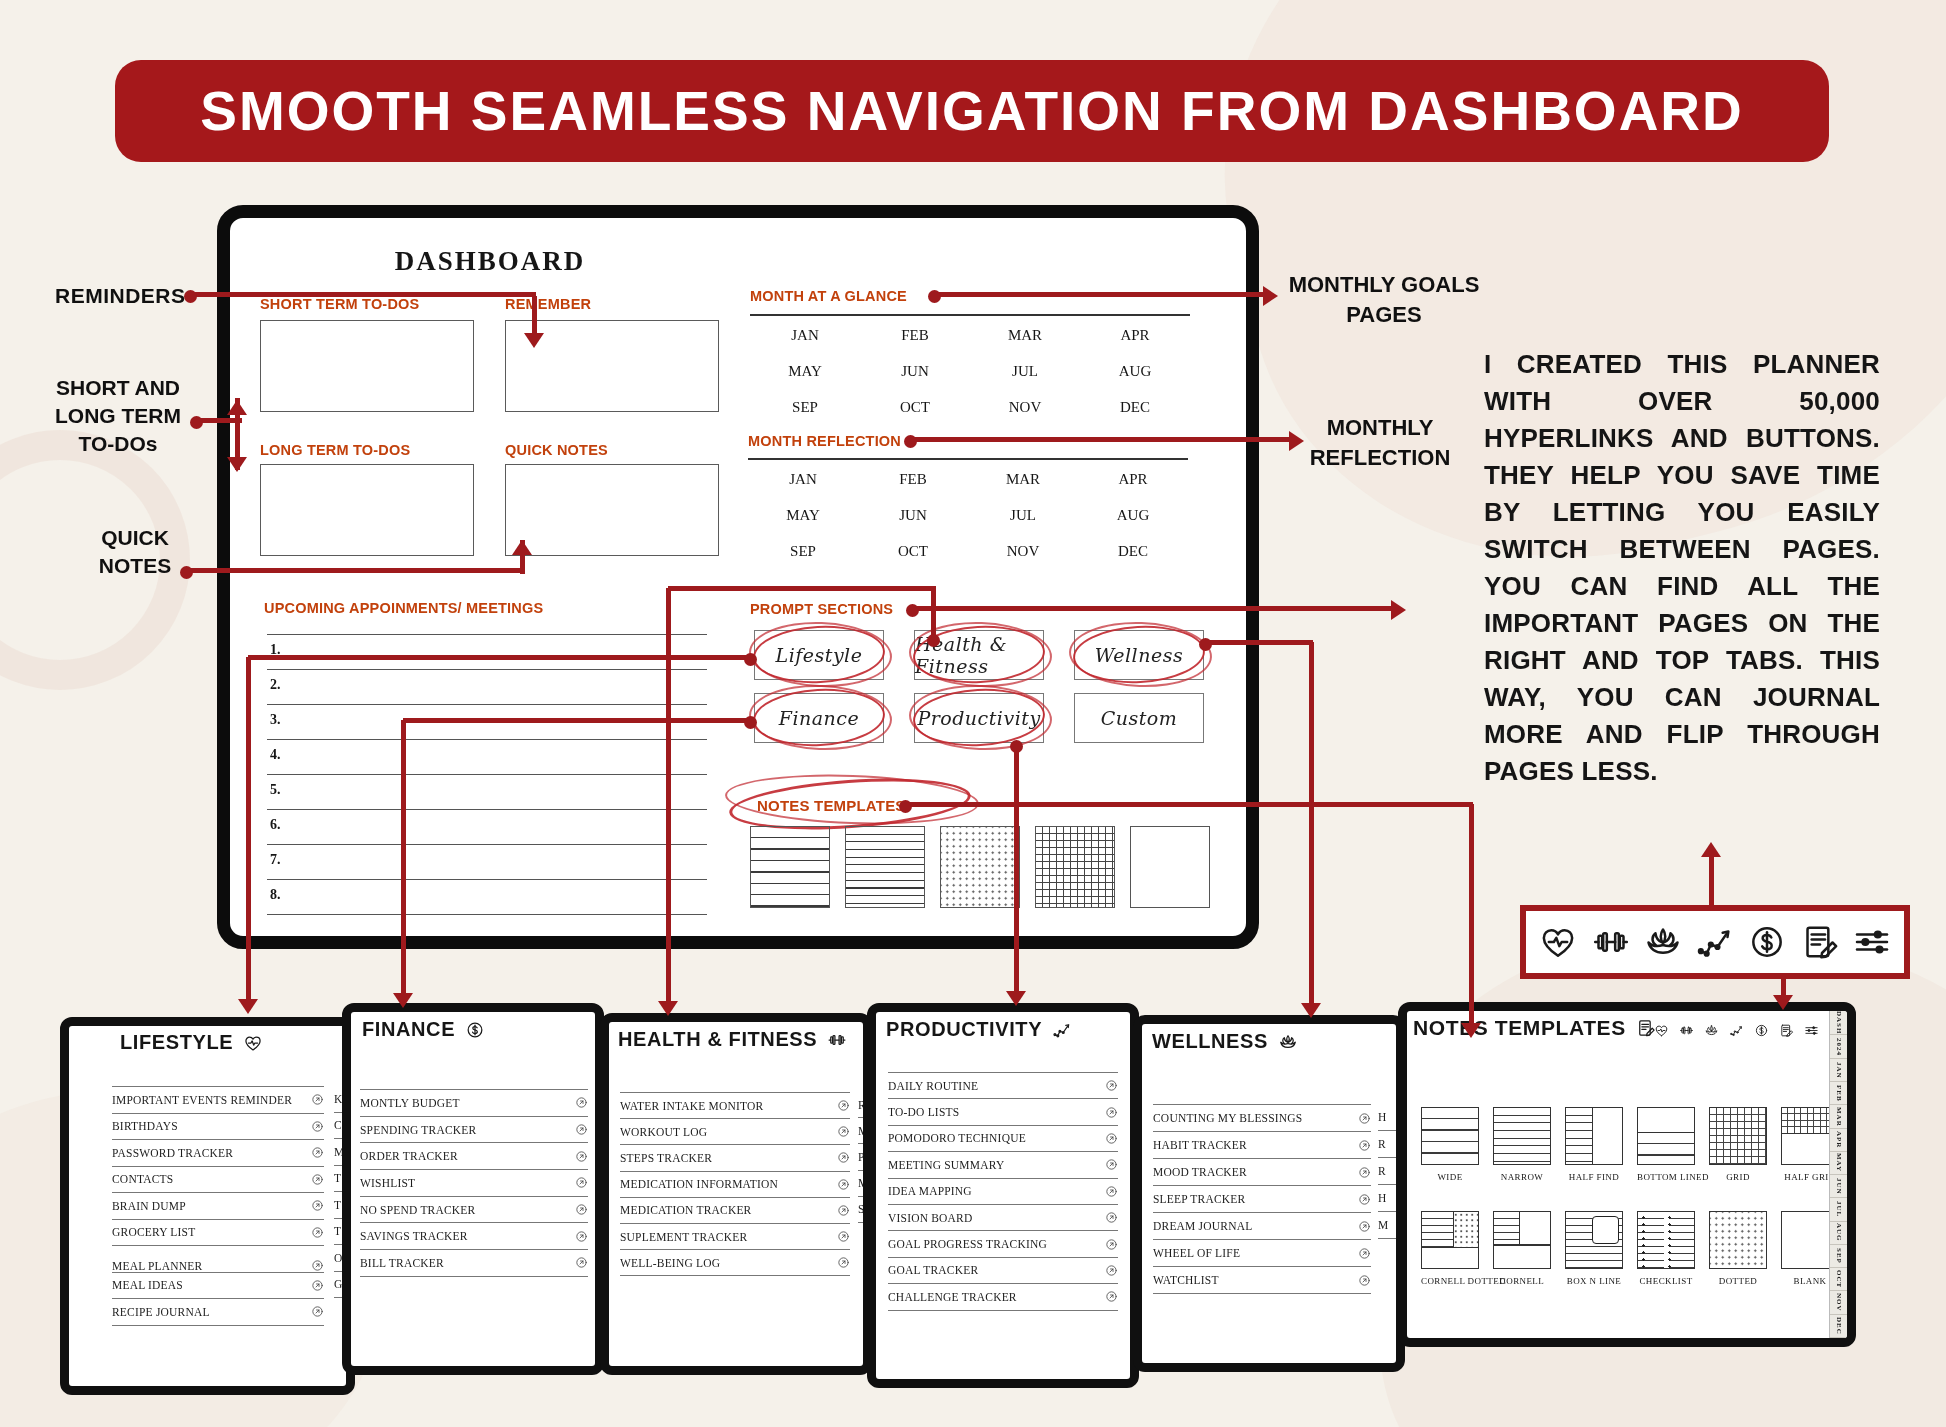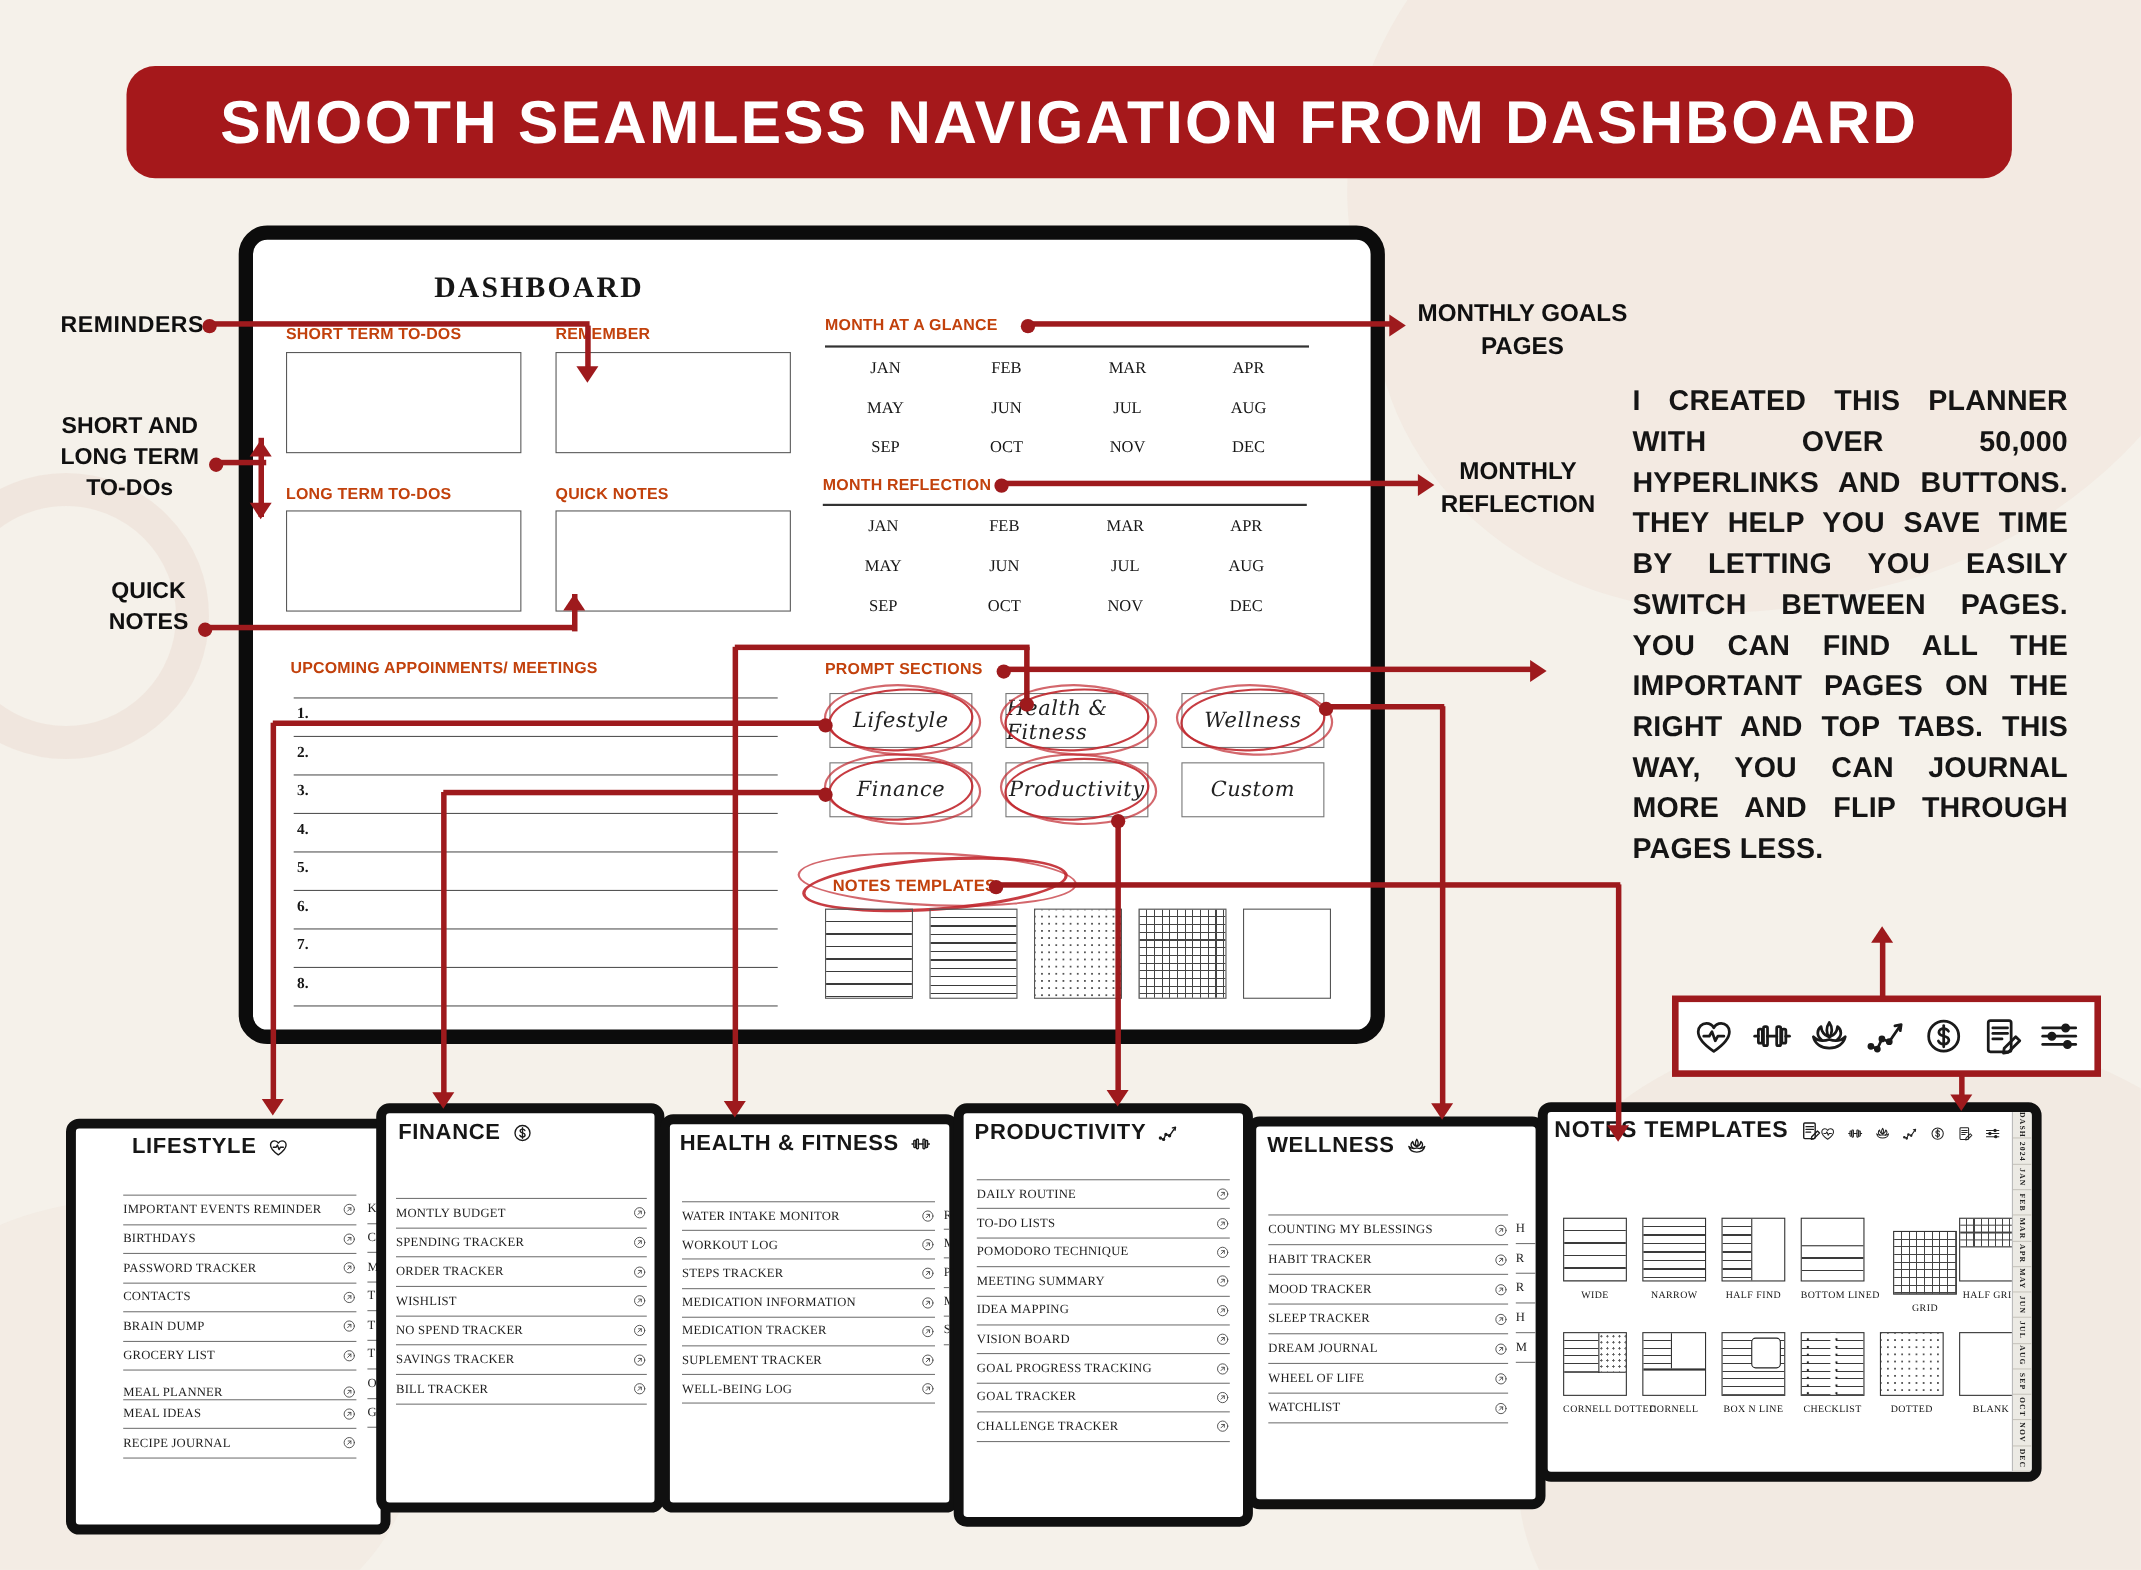--- a/index.html
+++ b/index.html
@@ -845,21 +845,21 @@
         <div class="ntlabel">NARROW</div>
       </div>
       <div class="ntcard" style="left: 158px; top: 96px;">
         <div class="ntthumb pat-half-lined"></div>
         <div class="ntlabel">HALF FIND</div>
       </div>
       <div class="ntcard" style="left: 230px; top: 96px;">
         <div class="ntthumb pat-bottom-lined"></div>
         <div class="ntlabel">BOTTOM LINED</div>
       </div>
-      <div class="ntcard" style="left: 314px; top: 96px; margin-top: 12px;">
+      <div class="ntcard" style="left: 302px; top: 96px;">
         <div class="ntthumb pat-grid"></div>
         <div class="ntlabel">GRID</div>
       </div>
       <div class="ntcard" style="left: 374px; top: 96px;">
         <div class="ntthumb pat-half-grid"></div>
         <div class="ntlabel">HALF GRID</div>
       </div>
       <div class="ntcard" style="left: 14px; top: 200px;">
         <div class="ntthumb pat-cornell-dotted"></div>
         <div class="ntlabel">CORNELL DOTTED</div>

